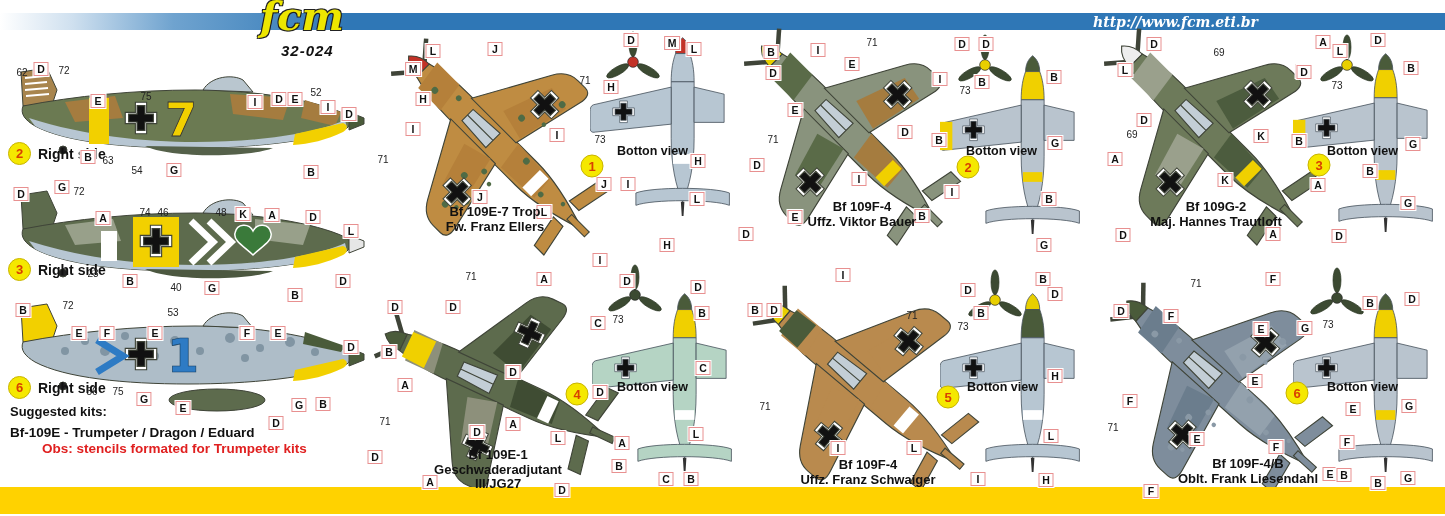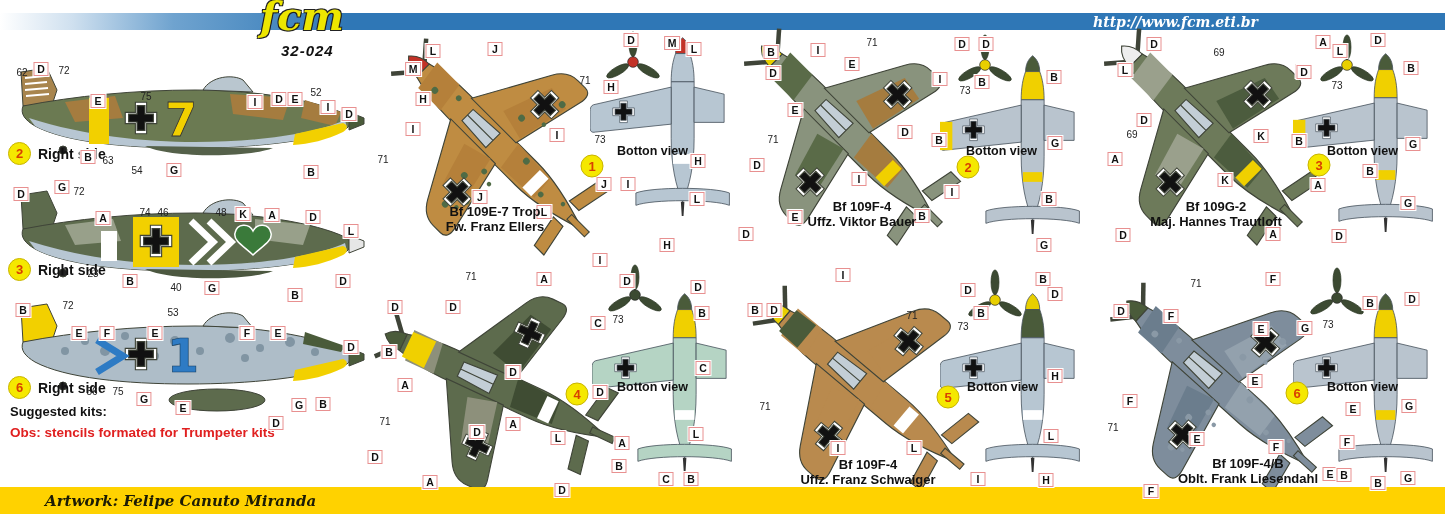--- a/index.html
+++ b/index.html
@@ -19,21 +19,21 @@
         font-size:14px;color:#fff;}
   
   .footbar{position:absolute;left:0;top:487px;width:1445px;height:27px;background:#ffd200;}
   .artwork-credit{position:absolute;left:45px;top:492px;
         font-family:"DejaVu Serif",serif;font-style:italic;font-weight:bold;
         font-size:15px;color:#1c1c05;}
   
   .kits{position:absolute;left:10px;top:404px;width:360px;}
   .kits-title{font-weight:bold;font-size:13px;color:#111;margin-bottom:6px;}
   .kits-line{font-weight:bold;font-size:13.5px;color:#111;line-height:15.5px;}
-  .kits-note{font-weight:bold;font-size:13.5px;color:#e02020;line-height:16px;}
+  .kits-note{font-weight:bold;font-size:13.5px;color:#e02020;line-height:16px;margin-left:32px;}
   
   #annot-layer{position:absolute;left:0;top:0;width:1445px;height:516px;z-index:5;pointer-events:none;}
   .callout-box{position:absolute;transform:translate(-50%,-50%);
         background:#fff;border:1px solid #e89090;box-shadow:0 0 0 1px #fff;
         font-weight:bold;font-size:10.5px;color:#111;line-height:12px;
         padding:0 2.5px;min-width:8px;text-align:center;}
   .stencil-num{position:absolute;transform:translate(-50%,-50%);
         font-size:10px;color:#222;line-height:10px;}
   .scheme-circle{position:absolute;transform:translate(-50%,-50%);
         width:21px;height:21px;border-radius:50%;background:#f5e800;border:1px solid #c8b400;
@@ -288,20 +288,21 @@
     <span class="scheme-circle">3</span>
     <span class="side-label">Right side</span>
   </div>
   <div class="side-row" style="left:8px;top:376px;">
     <span class="scheme-circle">6</span>
     <span class="side-label">Right side</span>
   </div>
 
   <div class="kits">
     <div class="kits-title">Suggested kits:</div>
+    <div class="kits-line">Bf-109E - Trumpeter / Dragon / Eduard</div>
     <div class="kits-note">Obs: stencils formated for Trumpeter kits</div>
   </div>
 
   <div id="annot-layer">
       <span class="stencil-num" style="left: 22px; top: 73px;">62</span>
       <span class="callout-box" style="left: 41px; top: 69px;">D</span>
       <span class="stencil-num" style="left: 64px; top: 71px;">72</span>
       <span class="callout-box" style="left: 98px; top: 101px;">E</span>
       <span class="stencil-num" style="left: 146px; top: 97px;">75</span>
       <span class="callout-box" style="left: 255px; top: 102px;">I</span>
@@ -492,31 +493,35 @@
         <div>Uffz. Viktor Bauer</div>
       </div>
       <span class="bottom-label" style="left: 990px; top: 151px;">Botton view</span>
       <span class="scheme-circle" style="left: 1319px; top: 165px;">3</span>
       <div class="caption" style="left: 1216px; top: 200px;">
         <div>Bf 109G-2</div>
         <div>Maj. Hannes Trautloft</div>
       </div>
       <span class="bottom-label" style="left: 1351px; top: 151px;">Botton view</span>
       <span class="scheme-circle" style="left: 577px; top: 394px;">4</span>
+      <div class="caption" style="left: 498px; top: 448px;">
+        <div>Bf 109E-1</div>
+        <div>Geschwaderadjutant</div>
+        <div>III/JG27</div>
+      </div>
       <span class="bottom-label" style="left: 641px; top: 387px;">Botton view</span>
       <span class="scheme-circle" style="left: 948px; top: 397px;">5</span>
       <div class="caption" style="left: 868px; top: 458px;">
         <div>Bf 109F-4</div>
         <div>Uffz. Franz Schwaiger</div>
       </div>
       <span class="bottom-label" style="left: 991px; top: 387px;">Botton view</span>
       <span class="scheme-circle" style="left: 1297px; top: 393px;">6</span>
       <div class="caption" style="left: 1248px; top: 457px;">
         <div>Bf 109F-4/B</div>
         <div>Oblt. Frank Liesendahl</div>
       </div>
       <span class="bottom-label" style="left: 1351px; top: 387px;">Botton view</span>
     </div>
 
   <div class="footbar"></div>
-  <div class="artwork-credit">Artwork: Felipe Canuto Miranda</div>
 
 </div>
 
 </body></html>

